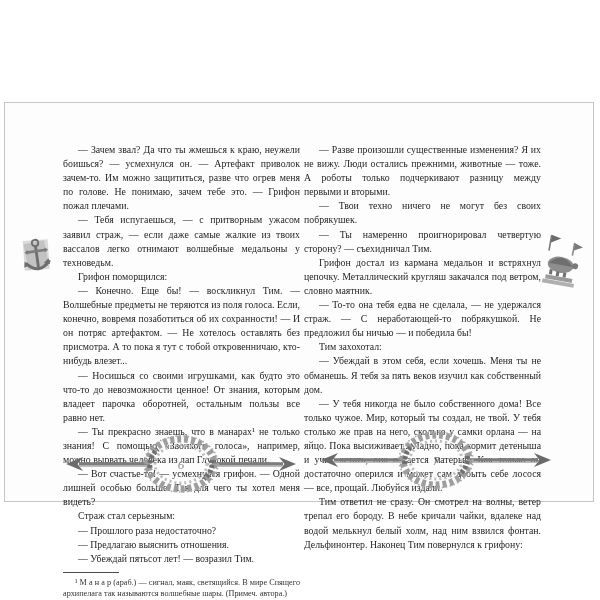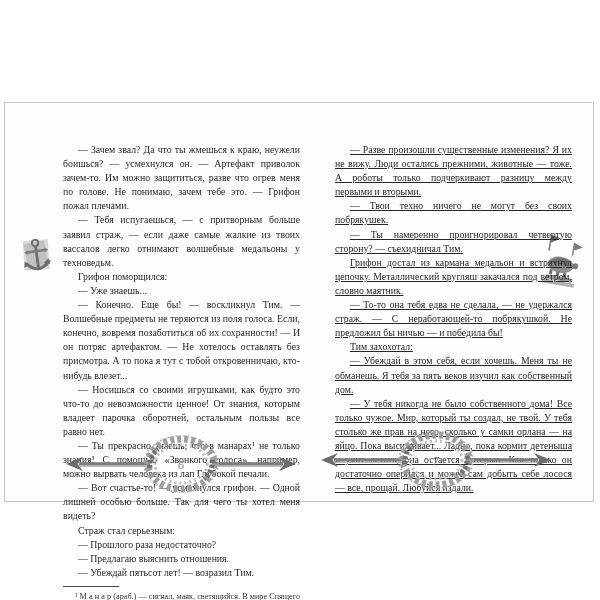--- a/index.html
+++ b/index.html
@@ -30,21 +30,21 @@
     position: absolute;
     top: 40px;
     width: 237px;
     color: #252525;
     font-size: 9.8px;
     line-height: 14.1px;
     text-align: justify;
     hyphens: auto;
   }
   .page-text.left  { left: 58px; }
-  .page-text.right { left: 330px; text-decoration: underline; }
+  .page-text.right { left: 299px; }
   .para {
     margin: 0;
     text-indent: 15px;
   }
   .footnote-sep {
     width: 56px;
     height: 0;
     border-top: 1px solid #4a4a4a;
     margin: 6px 0 4px 0;
   }
@@ -102,23 +102,22 @@
         <rect x="17" y="37" width="3" height="5" fill="#6f6f6f"></rect>
         <rect x="24" y="37" width="3" height="5" fill="#6f6f6f"></rect>
         <rect x="7" y="42" width="27" height="4" fill="#9b9b9b"></rect>
         <rect x="4.5" y="46.5" width="32" height="4" fill="#b0b0b0"></rect>
       </g>
     </svg>
 
     <div class="page-text left">
       <div>
           <p class="para">— Зачем звал? Да что ты жмешься к краю, неужели боишься? — усмехнулся он. — Артефакт приволок зачем-то. Им можно защититься, разве что огрев меня по голове. Не понимаю, зачем тебе это. — Грифон пожал плечами.</p>
-          <p class="para">— Тебя испугаешься, — с притворным больше заявил страж, — если даже самые жалкие из твоих вассалов легко отнимают волшебные медальоны у техноведьм.</p>
+          <p class="para">— Тебя испугаешься, — с притворным ужасом заявил страж, — если даже самые жалкие из твоих вассалов легко отнимают волшебные медальоны у техноведьм.</p>
           <p class="para">Грифон поморщился:</p>
-          <p class="para">— Уже знаешь...</p>
           <p class="para">— Конечно. Еще бы! — воскликнул Тим. — Волшебные предметы не теряются из поля голоса. Если, конечно, вовремя позаботиться об их сохранности! — И он потряс артефактом. — Не хотелось оставлять без присмотра. А то пока я тут с тобой откровенничаю, кто-нибудь влезет...</p>
           <p class="para">— Носишься со своими игрушками, как будто это что-то до невозможности ценное! От знания, которым владеет парочка оборотней, остальным пользы все равно нет.</p>
           <p class="para">— Ты прекрасно знаешь, что в манарах¹ не только знания! С помощью «Звонкого голоса», например, можно вырвать человека из лап Глубокой печали.</p>
           <p class="para">— Вот счастье-то! — усмехнулся грифон. — Одной лишней особью больше. Так для чего ты хотел меня видеть?</p>
           <p class="para">Страж стал серьезным:</p>
           <p class="para">— Прошлого раза недостаточно?</p>
           <p class="para">— Предлагаю выяснить отношения.</p>
           <p class="para">— Убеждай пятьсот лет! — возразил Тим.</p>
         </div>
       <div class="footnote-sep"></div>
@@ -128,20 +127,21 @@
     <div class="page-text right">
       <div>
           <p class="para">— Разве произошли существенные изменения? Я их не вижу. Люди остались прежними, животные — тоже. А роботы только подчеркивают разницу между первыми и вторыми.</p>
           <p class="para">— Твои техно ничего не могут без своих побрякушек.</p>
           <p class="para">— Ты намеренно проигнорировал четвертую сторону? — съехидничал Тим.</p>
           <p class="para">Грифон достал из кармана медальон и встряхнул цепочку. Металлический кругляш закачался под ветром, словно маятник.</p>
           <p class="para">— То-то она тебя едва не сделала, — не удержался страж. — С неработающей-то побрякушкой. Не предложил бы ничью — и победила бы!</p>
           <p class="para">Тим захохотал:</p>
           <p class="para">— Убеждай в этом себя, если хочешь. Меня ты не обманешь. Я тебя за пять веков изучил как собственный дом.</p>
           <p class="para">— У тебя никогда не было собственного дома! Все только чужое. Мир, который ты создал, не твой. У тебя столько же прав на него, сколько у самки орлана — на яйцо. Пока высиживает... Ладно, пока кормит детеныша и учит летать, она остается матерью. Как только он достаточно оперился и может сам добыть себе лосося — все, прощай. Любуйся издали.</p>
+          <p class="para">Тим ответил не сразу. Он смотрел на волны, ветер трепал его бороду. В небе кричали чайки, вдалеке над водой мелькнул белый холм, над ним взвился фонтан. Дельфинонтер. Наконец Тим повернулся к грифону:</p>
         </div>
     </div>
 
     <svg class="footer-ornament left" viewBox="0 0 234 58">
       <polygon points="2,29 19,22 13.5,29 19,36" fill="#6b6b6b"></polygon>
       <rect x="15" y="27.2" width="71" height="3.4" fill="#7d7d7d"></rect>
       <rect x="15" y="31" width="71" height="1" fill="#bcbcbc"></rect>
       <rect x="83" y="24.5" width="2" height="9" fill="#8d8d8d"></rect>
       <polygon points="232,29 215,22 220.5,29 215,36" fill="#6b6b6b"></polygon>
       <rect x="148" y="27.2" width="71" height="3.4" fill="#7d7d7d"></rect>

